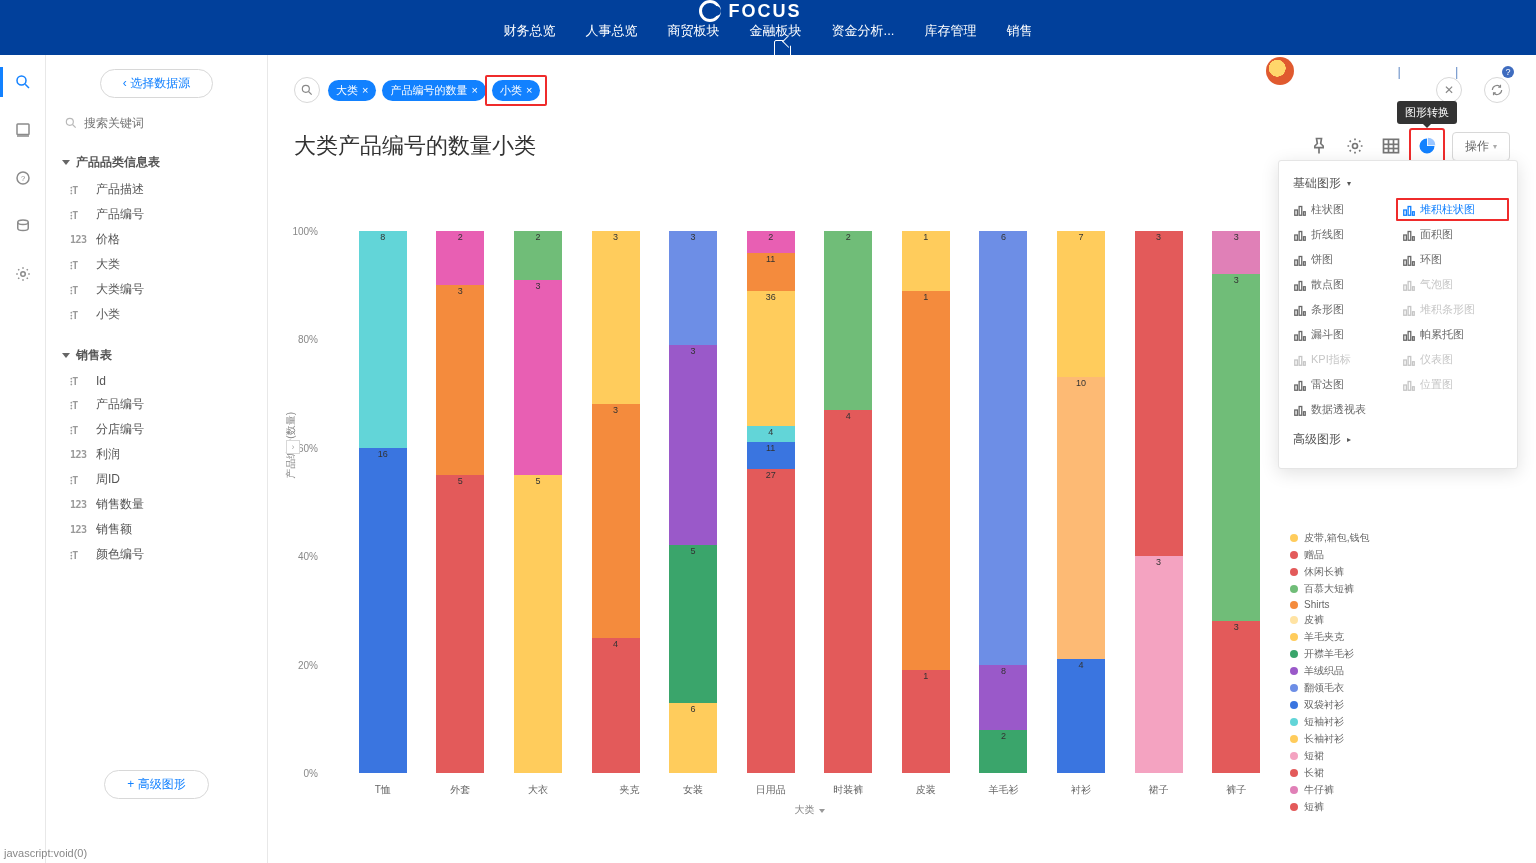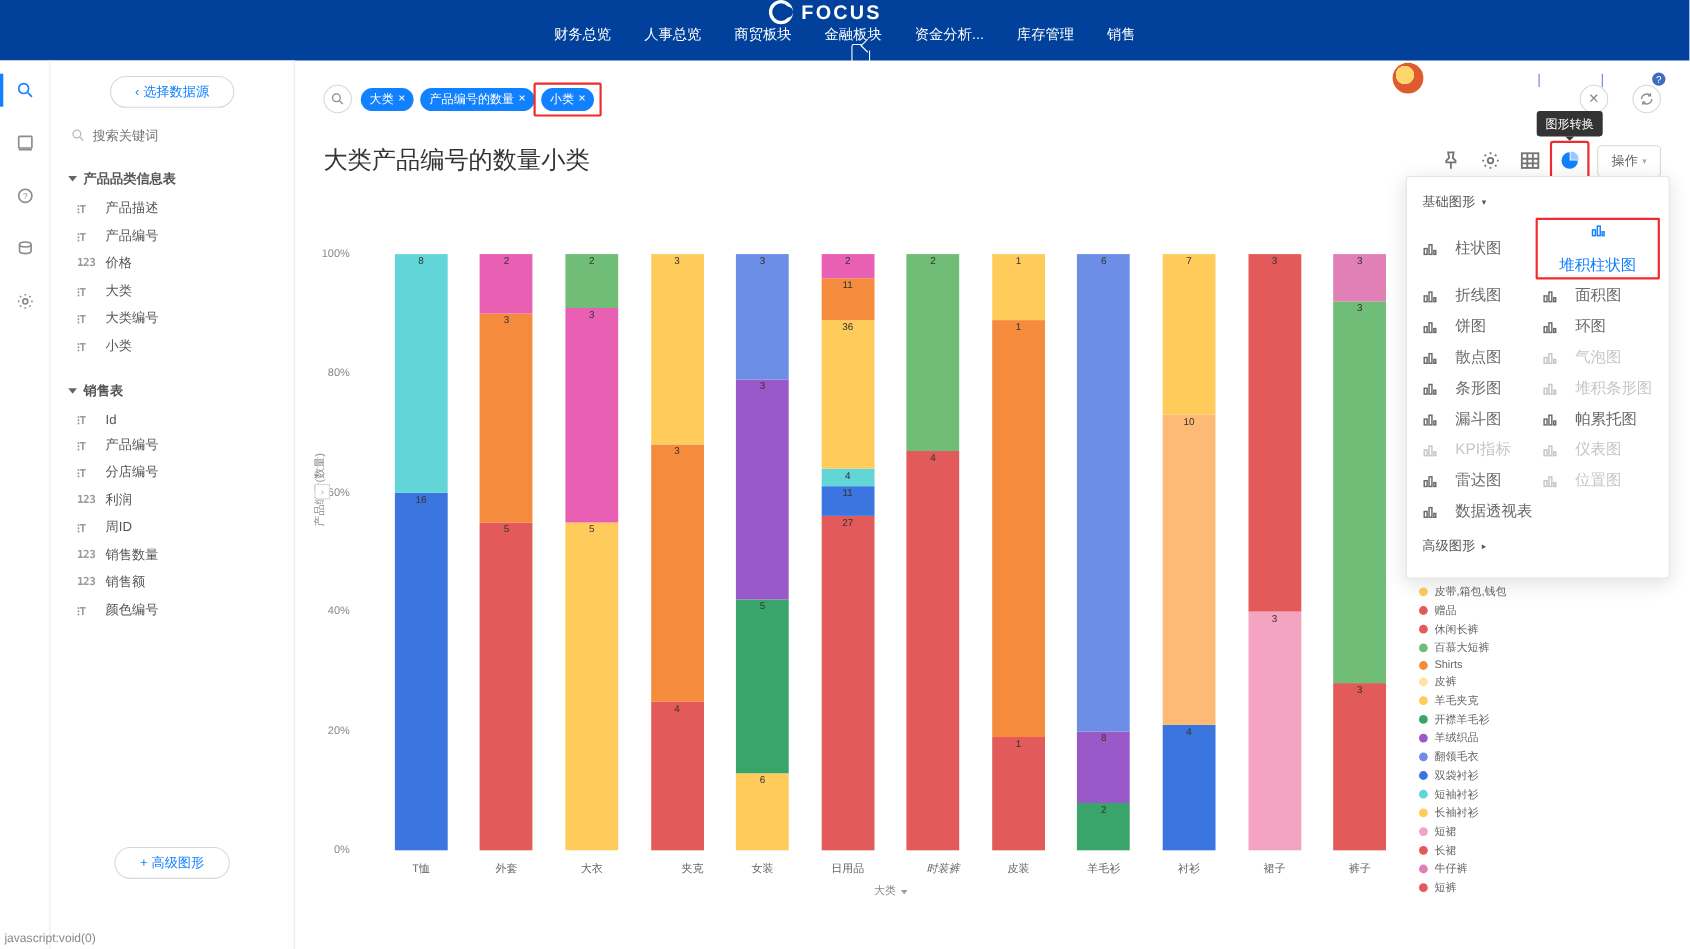--- a/index.html
+++ b/index.html
@@ -74,23 +74,23 @@
   .xtitle .caret2 { display:inline-block; margin-left:4px; width:0;height:0;border-left:3px solid transparent;border-right:3px solid transparent;border-top:4px solid #999;}
 
   .legend { position:absolute; right:0; top:310px; width:220px; display:flex; flex-direction:column; gap:3px; font-size:10px; color:#666; }
   .legend div { display:flex; align-items:center; gap:6px;}
   .legend .dot { width:8px; height:8px; border-radius:50%; }
 
   
   .pop { position:absolute; top:-6px; right:-8px; width:240px; background:#fff; border:1px solid #e5e5e5; box-shadow:0 4px 18px rgba(0,0,0,.12); border-radius:3px; padding:14px 14px 10px; z-index:10; }
   .pop h4 { font-size:12px; font-weight:500; color:#555; margin-bottom:10px; display:flex; align-items:center; gap:6px;}
   .pop-grid { display:grid; grid-template-columns:1fr 1fr; row-gap:10px; column-gap:8px; }
-  .ct { display:flex; align-items:center; gap:16px; font-size:14px; color:#6a6a6a; cursor:pointer;}
+  .ct { display:flex; align-items:center; gap:4px; font-size:11px; color:#6a6a6a; cursor:pointer;}
   .ct.disabled { color:#c6c6c6; }
-  .ct.sel { color:#1281ff; position:relative;flex-direction:column; }
+  .ct.sel { color:#1281ff; position:relative; }
   .ct.sel::before { content:""; position:absolute; inset:-4px -6px; border:2.5px solid #ef2b2b; border-radius:1px; }
   .ct .cic { width:14px; height:14px; flex:none; }
   .pop-sub { margin-top:14px; }
 
   .pop-anchor { position:absolute; top:166px; right:26px; width:0; height:0; }
 
   .expand-caret { position:absolute; left:286px; top:440px; width:14px;height:14px; border:1px solid #d8d8d8; display:flex;align-items:center;justify-content:center; color:#aaa; font-size:9px; cursor:pointer; background:#fff;}
 
   .status { position:absolute; left:4px; bottom:4px; font-size:11px; color:#888; }
 
@@ -464,21 +464,21 @@
           </div>
         </div>
       </div>
     <div class="xaxis" id="xaxis">
         <div style="width: 48px; text-align: center;">T恤</div>
         <div style="width: 48px; text-align: center;">外套</div>
         <div style="width: 48px; text-align: center;">大衣</div>
         <div style="width: 48px; text-align: right;">夹克</div>
         <div style="width: 48px; text-align: center;">女装</div>
         <div style="width: 48px; text-align: center;">日用品</div>
-        <div style="width: 48px; text-align: right; font-style: italic;">时装裤</div>
+        <div style="width: 48px; text-align: center;">时装裤</div>
         <div style="width: 48px; text-align: center;">皮装</div>
         <div style="width: 48px; text-align: center;">羊毛衫</div>
         <div style="width: 48px; text-align: center;">衬衫</div>
         <div style="width: 48px; text-align: center;">裙子</div>
         <div style="width: 48px; text-align: center;">裤子</div>
       </div>
     <div class="xtitle"><span>大类</span><span class="caret2"></span></div>
     <div class="legend" id="legend">
         <div>
           <span class="dot" style="background: rgb(255, 204, 92);"></span>

